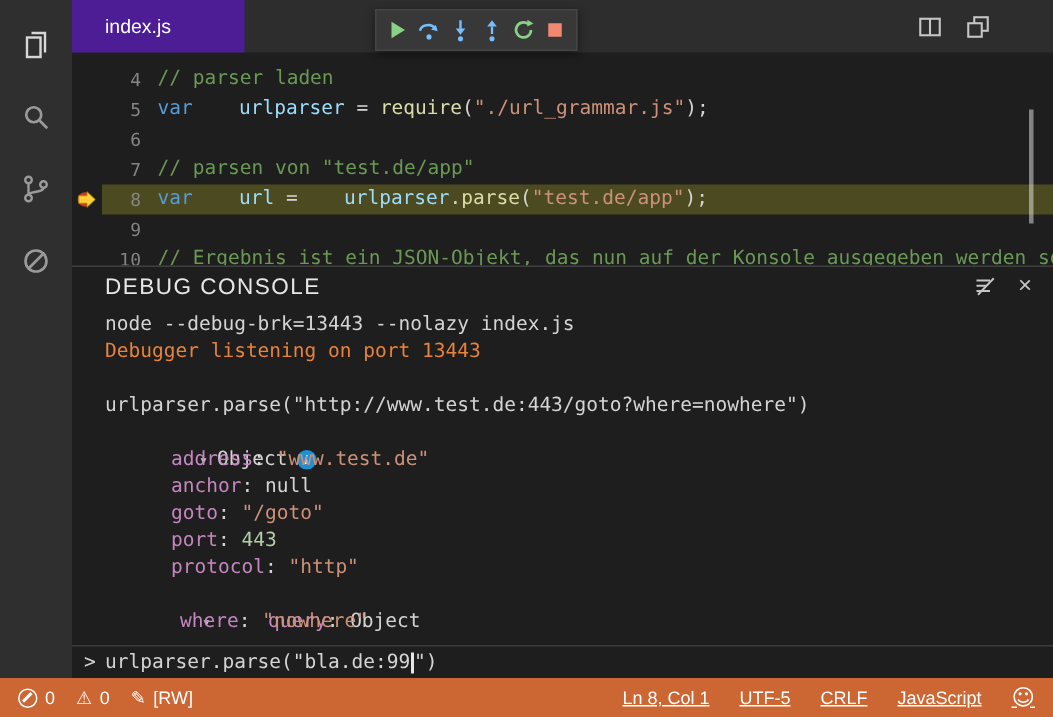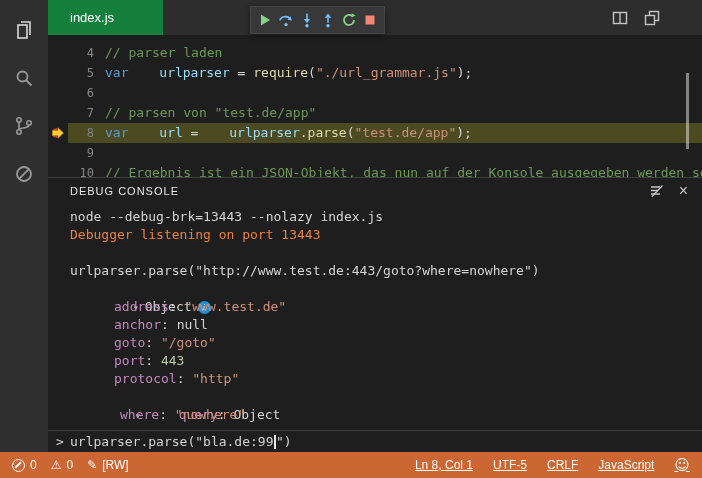--- a/index.html
+++ b/index.html
@@ -9,21 +9,21 @@
   
   .activity-bar{position:absolute;left:0;top:0;width:48px;height:452px;background:#2F2F2F;
                 display:flex;flex-direction:column;align-items:center;padding-top:8px;box-sizing:border-box;}
   .ab-item{width:48px;height:48px;display:flex;align-items:center;justify-content:center;cursor:pointer;}
 
   
   .main{position:absolute;left:48px;top:0;right:0;height:452px;}
 
   
   .tab-bar{position:relative;height:35px;background:#2D2D2D;}
-  .tab{position:absolute;left:0;top:0;width:115px;height:35px;background:#15803d;
+  .tab{position:absolute;left:0;top:0;width:115px;height:35px;background:#4c1d95;
        color:#FFFFFF;font-size:13px;line-height:35px;padding-left:22px;box-sizing:border-box;}
   .editor-actions{position:absolute;right:42px;top:0;height:35px;display:flex;align-items:center;gap:16px;}
   .editor-actions .icon{display:flex;align-items:center;cursor:pointer;}
 
   
   .debug-toolbar{position:absolute;left:202px;top:6px;height:26px;background:#383838;
        border:1px solid #454545;box-shadow:0 2px 6px rgba(0,0,0,.45);
        display:flex;align-items:center;padding:0 5px;gap:3px;z-index:6;}
   .dt-btn{width:18px;height:20px;display:flex;align-items:center;justify-content:center;cursor:pointer;}
 
@@ -38,21 +38,21 @@
   .lnum{width:26px;flex:none;text-align:right;padding-right:11px;color:#858585;font-size:12px;}
   .code{flex:1;white-space:pre;overflow:hidden;}
   .tk-kw{color:#569CD6;} .tk-vr{color:#9CDCFE;margin-left:23px;} .tk-fn{color:#DCDCAA;}
   .tk-st{color:#CE9178;} .tk-cm{color:#6A9955;} .tk-pl{color:#D4D4D4;}
   .scrollbar{position:absolute;right:13px;top:38px;width:3px;height:76px;background:rgba(255,255,255,.45);}
 
   
   .panel{position:absolute;left:0;top:177px;right:0;height:275px;background:#1E1E1E;
          border-top:1px solid #404040;box-sizing:border-box;}
   .panel-header{height:26px;display:flex;align-items:center;padding:0 14px 0 22px;}
-  .panel-title{font-size:11px;letter-spacing:1px;color:#E7E7E7;}
+  .panel-title{font-size:15px;letter-spacing:1px;color:#E7E7E7;}
   .panel-icons{margin-left:auto;display:flex;align-items:center;gap:14px;}
   .panel-icons .icon{display:flex;align-items:center;cursor:pointer;color:#C5C5C5;}
   .close-x{font-size:16px;line-height:16px;color:#C5C5C5;}
 
   .console{position:absolute;left:0;top:26px;right:0;bottom:22px;overflow:hidden;
            font-family:"DejaVu Sans Mono","Liberation Mono",monospace;font-size:13px;
            padding:4px 0 0 22px;}
   .crow{height:18px;line-height:18px;white-space:pre;}
   .prop{padding-left:12px;} .qrow{padding-left:2px;} .prop2{padding-left:18px;}
   .cplain{color:#D4D4D4;} .cstderr{color:#E8823C;} .ckey{color:#C586C0;margin-left:32px;}

